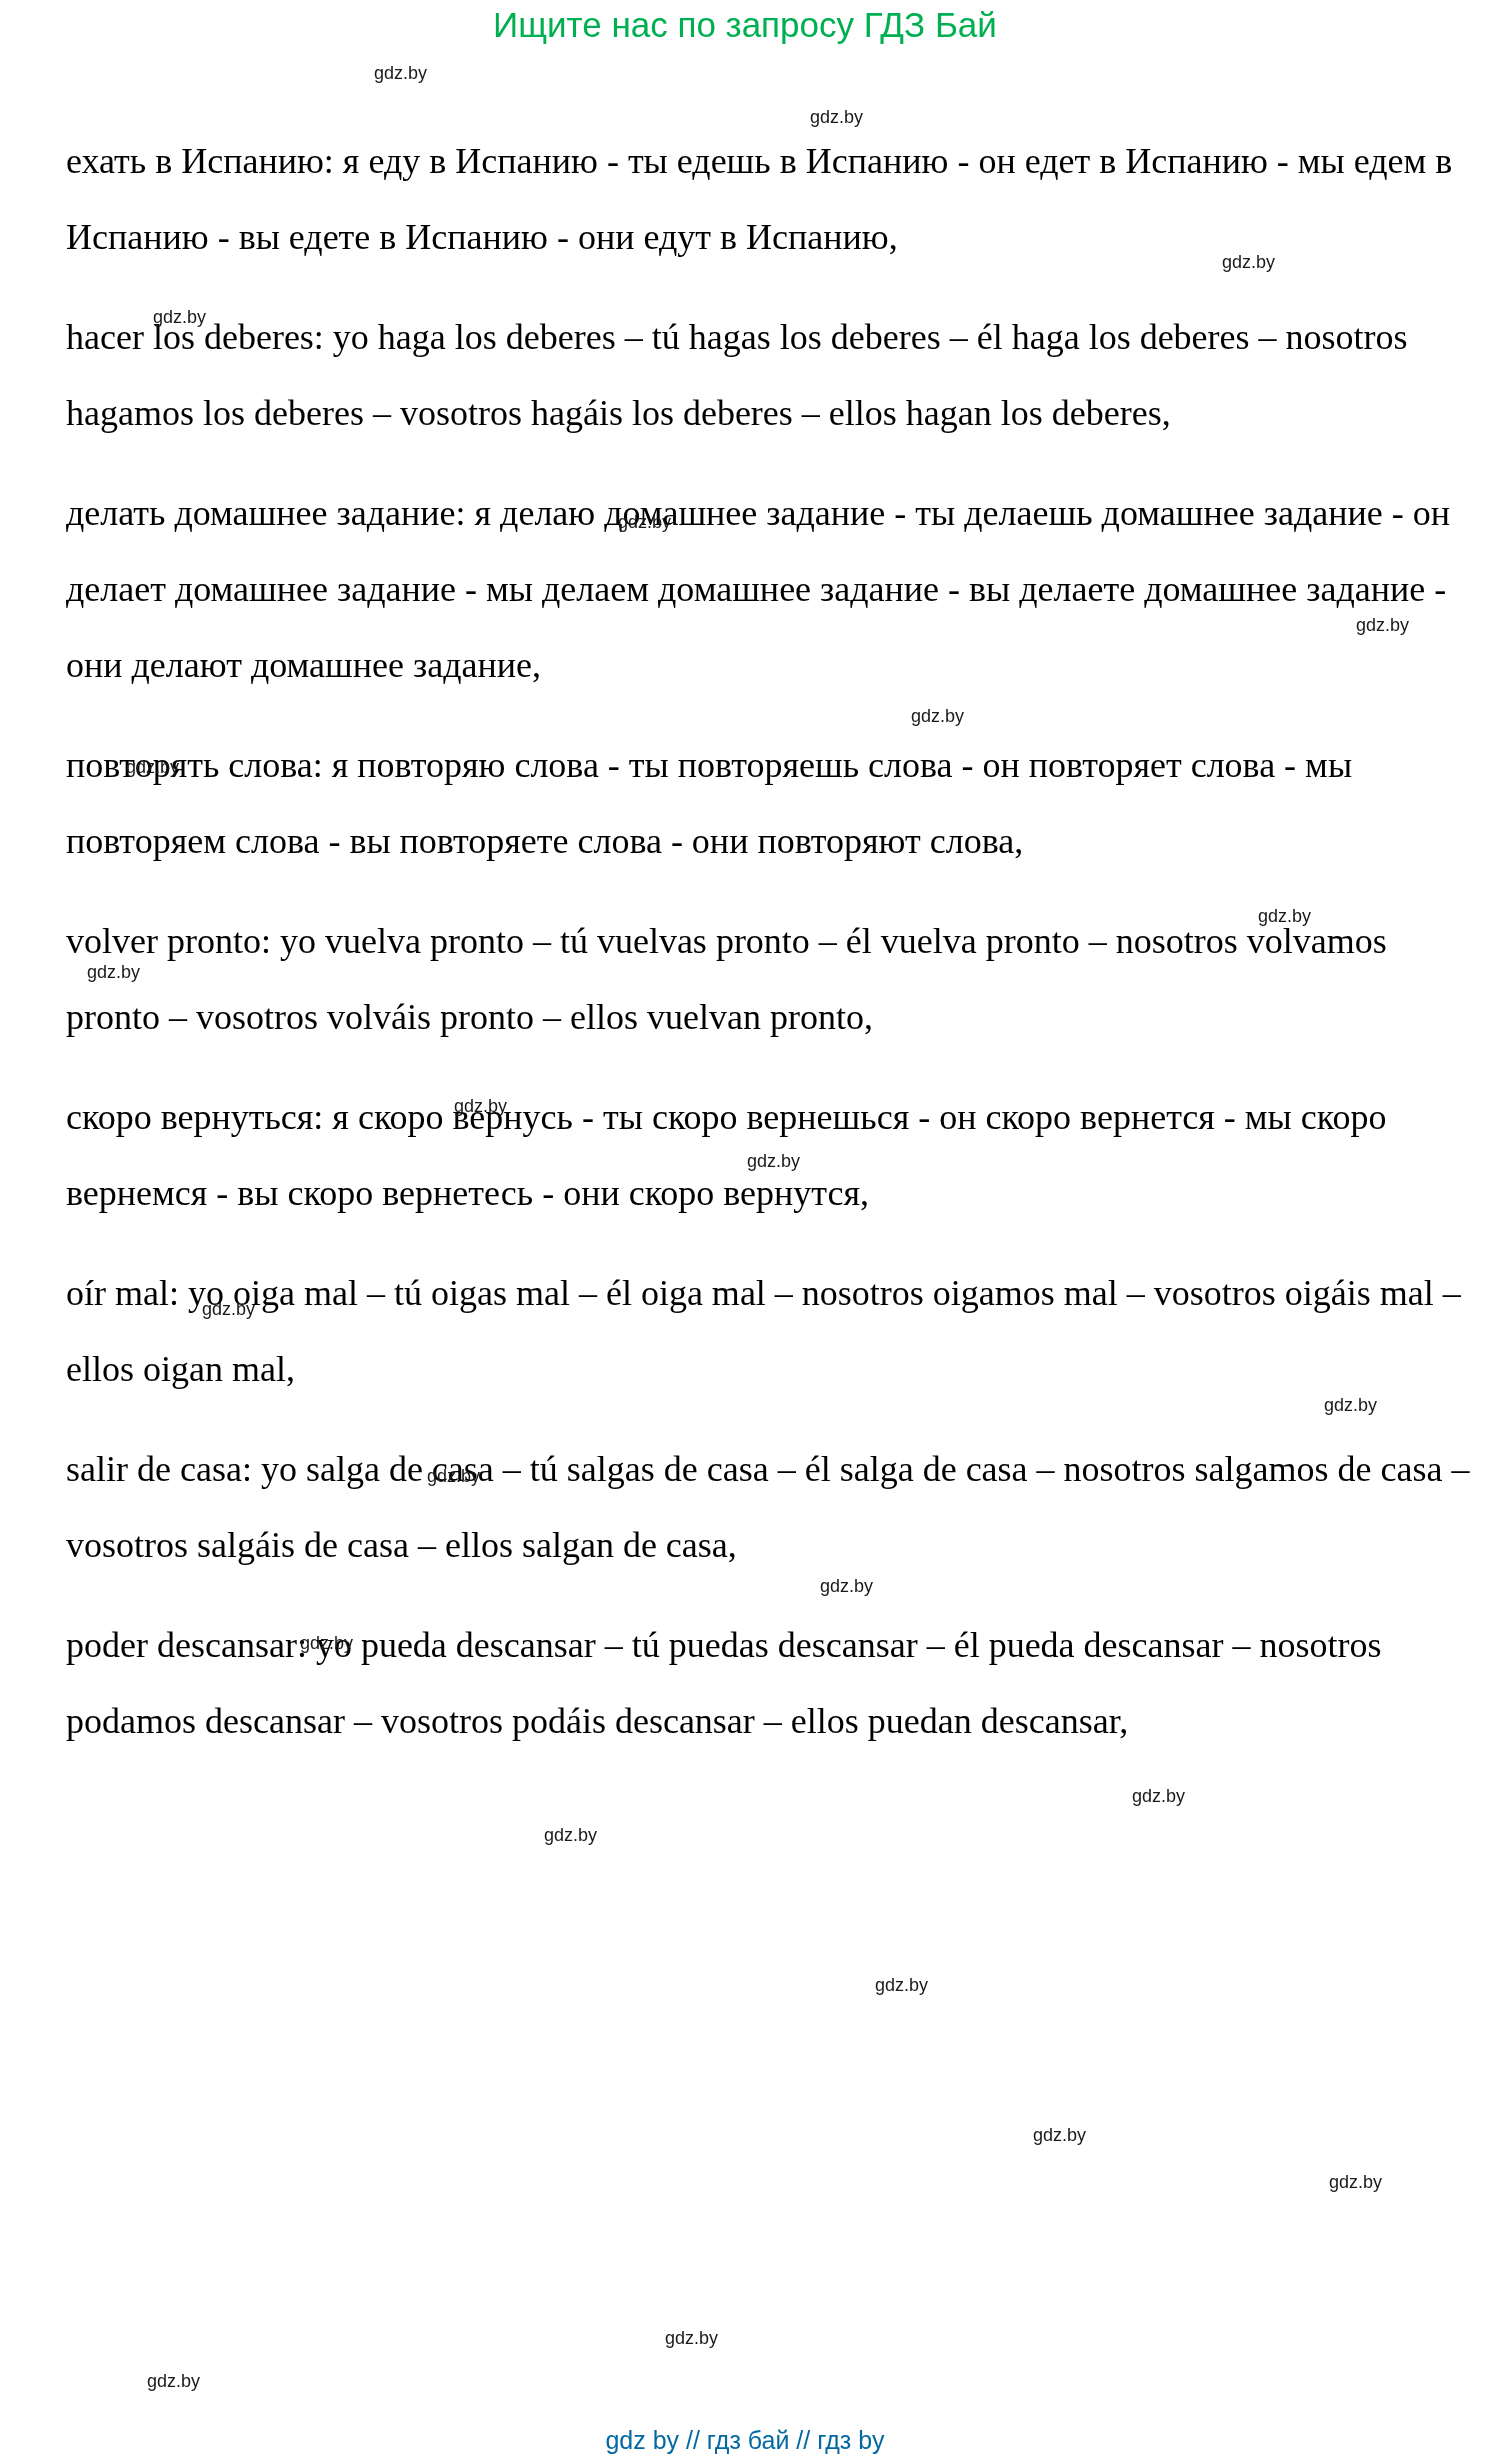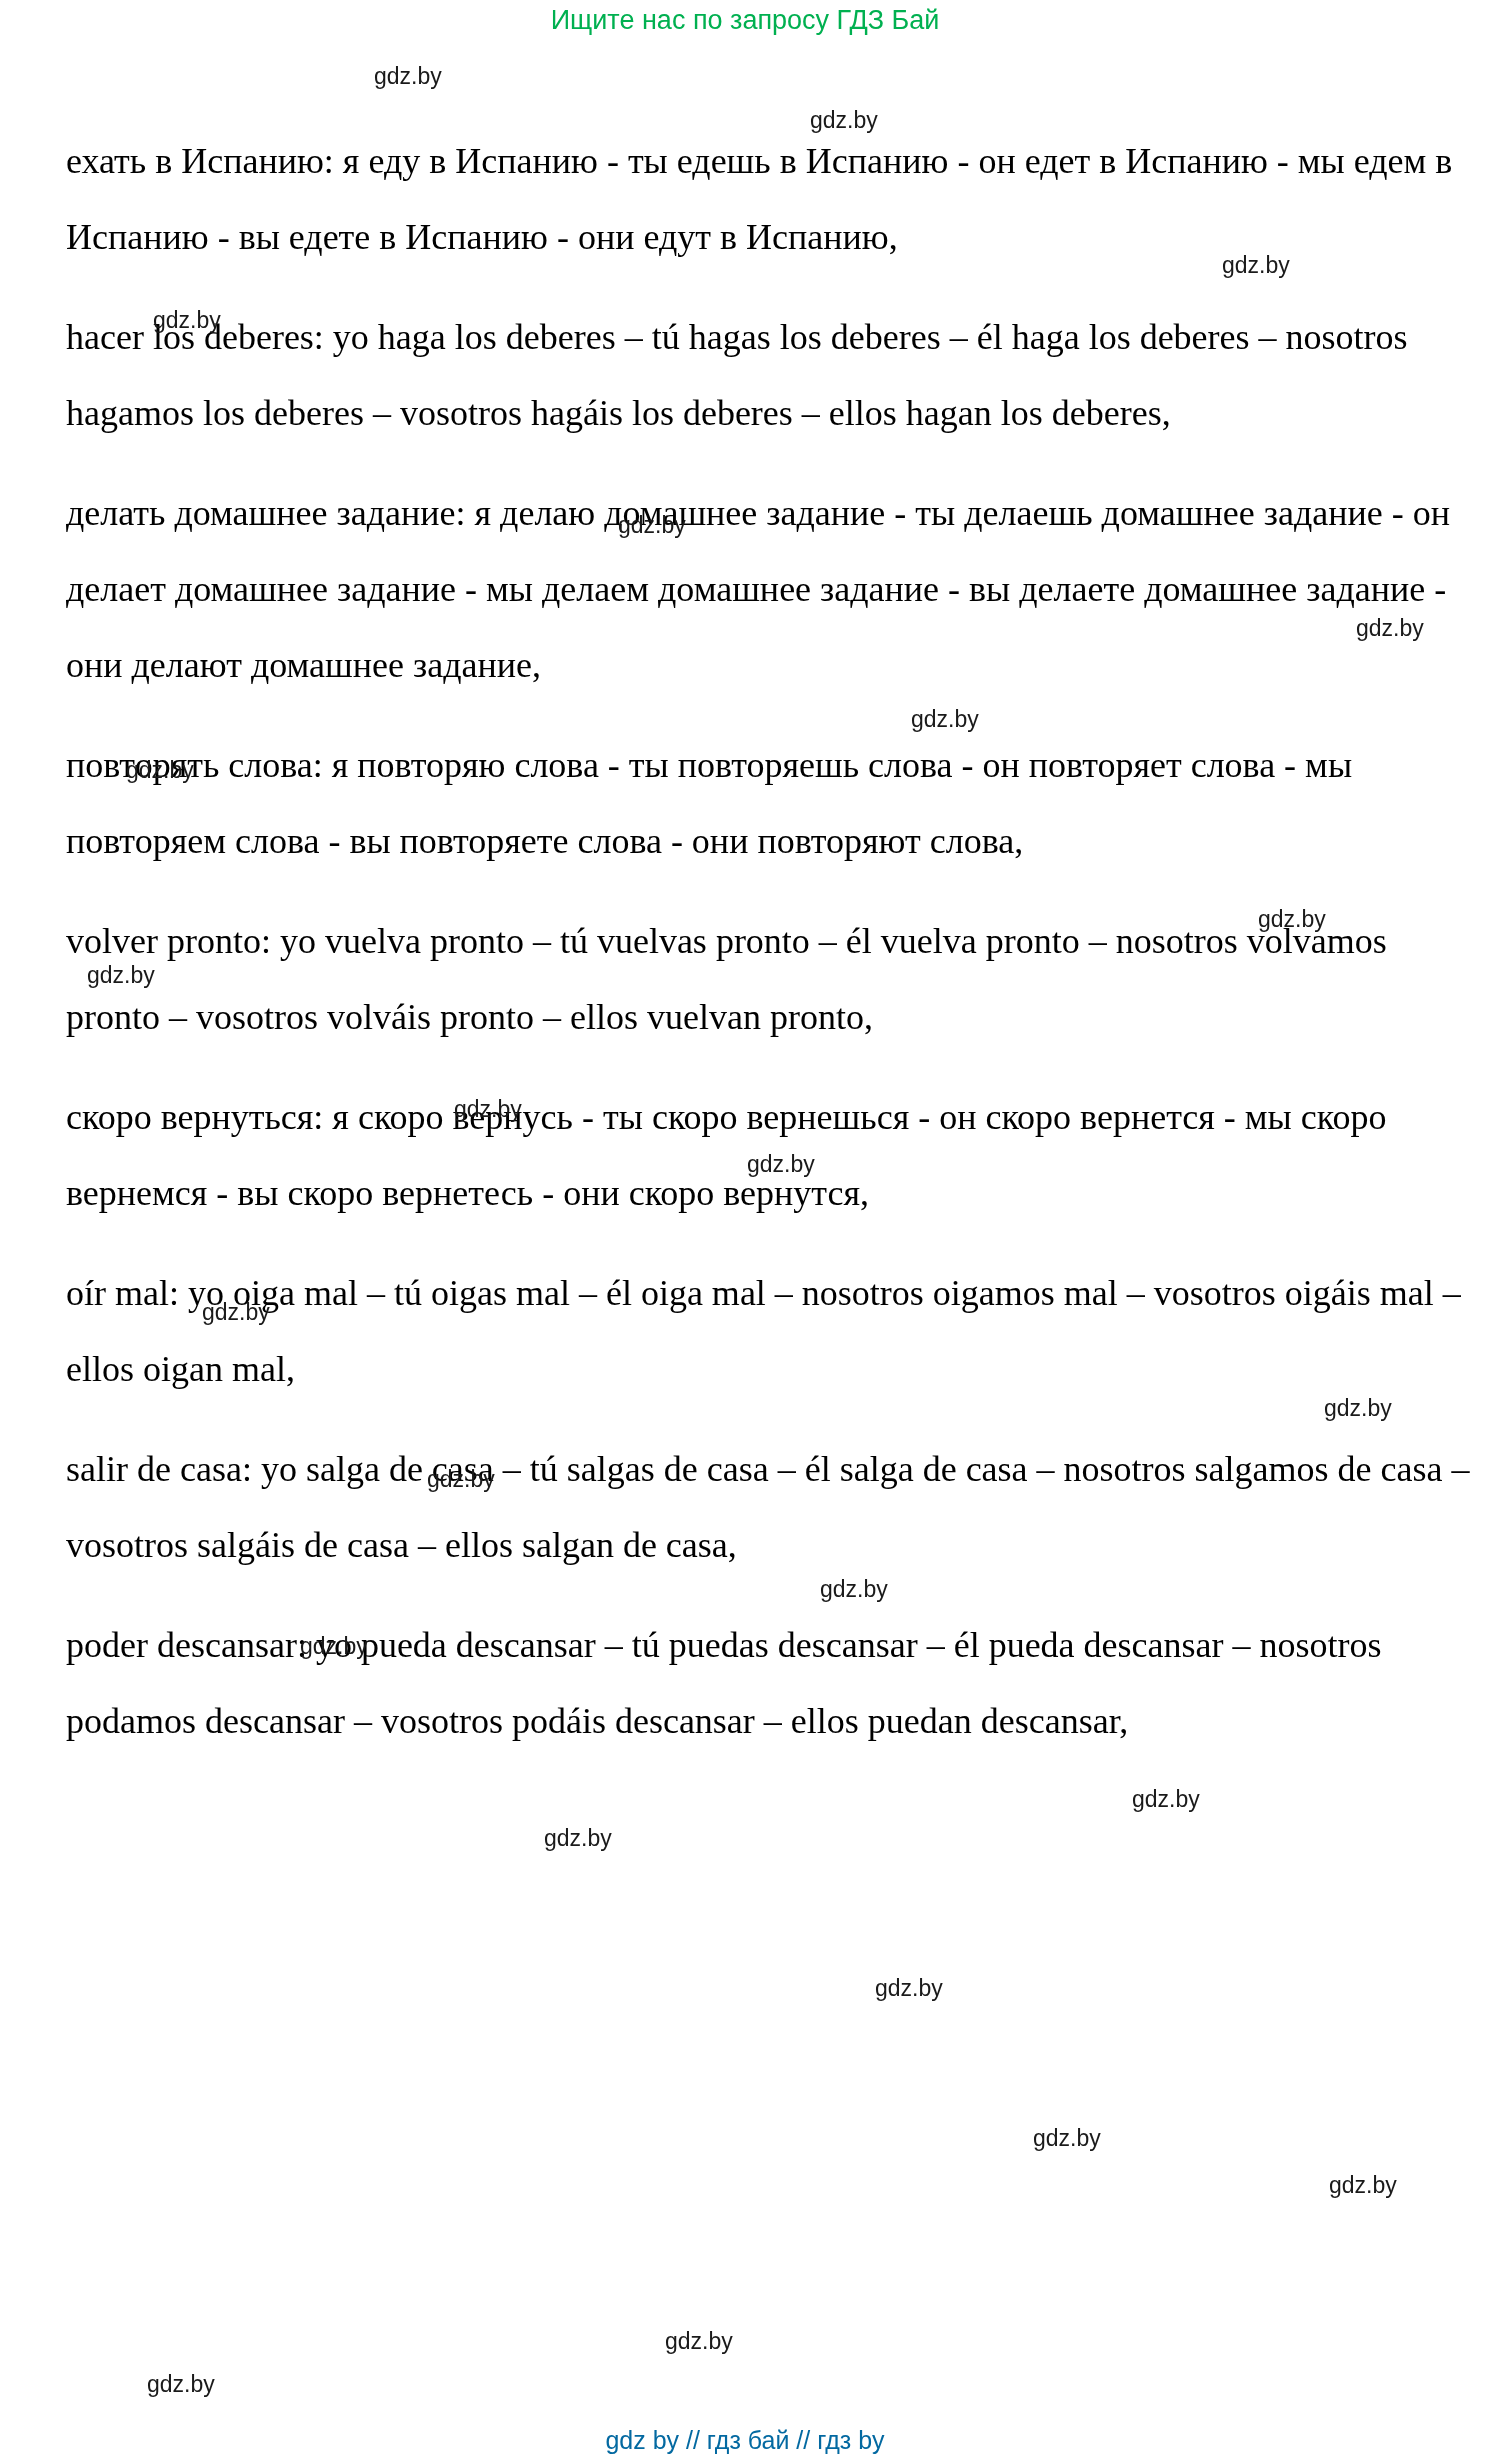--- a/index.html
+++ b/index.html
@@ -12,42 +12,42 @@
     font-family: "Liberation Serif", serif;
     color: #000000;
   }
   .promo-header {
     position: absolute;
     top: 4.7px;
     left: 0;
     width: 100%;
     text-align: center;
     font-family: "Liberation Sans", sans-serif;
-    font-size: 27px;
+    font-size: 35px;
     font-weight: 400;
   }
   .content {
     position: absolute;
     left: 66px;
     top: 123px;
     width: 1405px;
     font-size: 36px;
     line-height: 76px;
   }
   .para {
     margin-bottom: 24px;
     text-align: left;
   }
   .para.extra-gap {
     margin-top: 17.3px;
   }
   .wm {
     position: absolute;
     font-family: "Liberation Sans", sans-serif;
-    font-size: 23px;
+    font-size: 18px;
     white-space: nowrap;
   }
   .promo-footer {
     position: absolute;
     top: 2426px;
     left: 0;
     width: 100%;
     text-align: center;
     font-family: "Liberation Sans", sans-serif;
     font-size: 25px;

